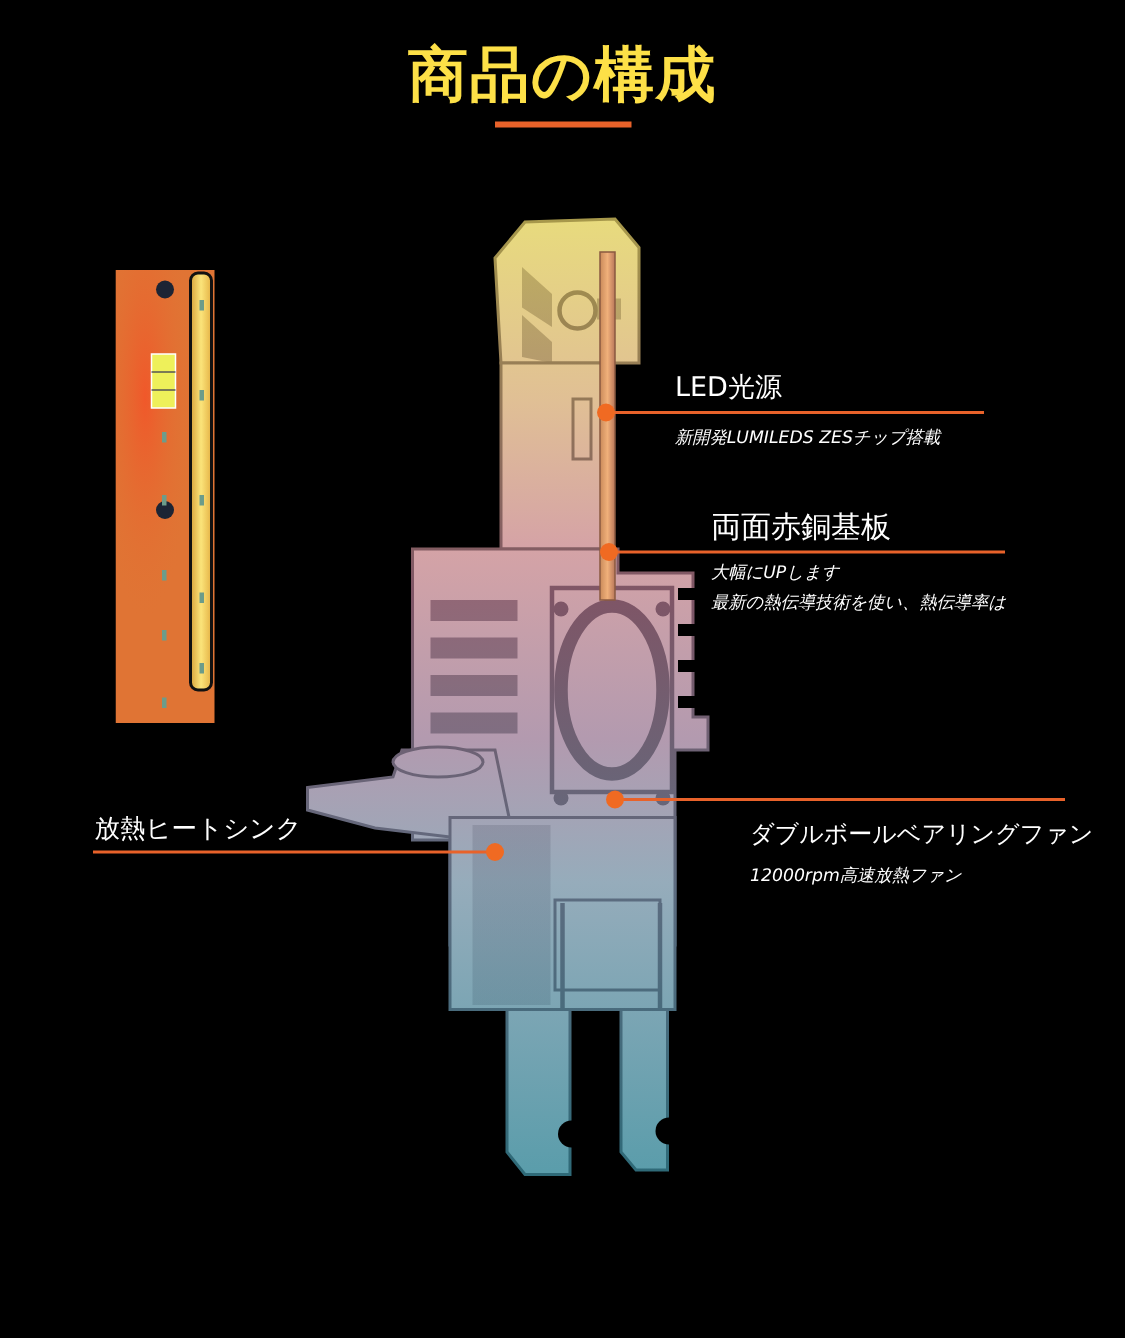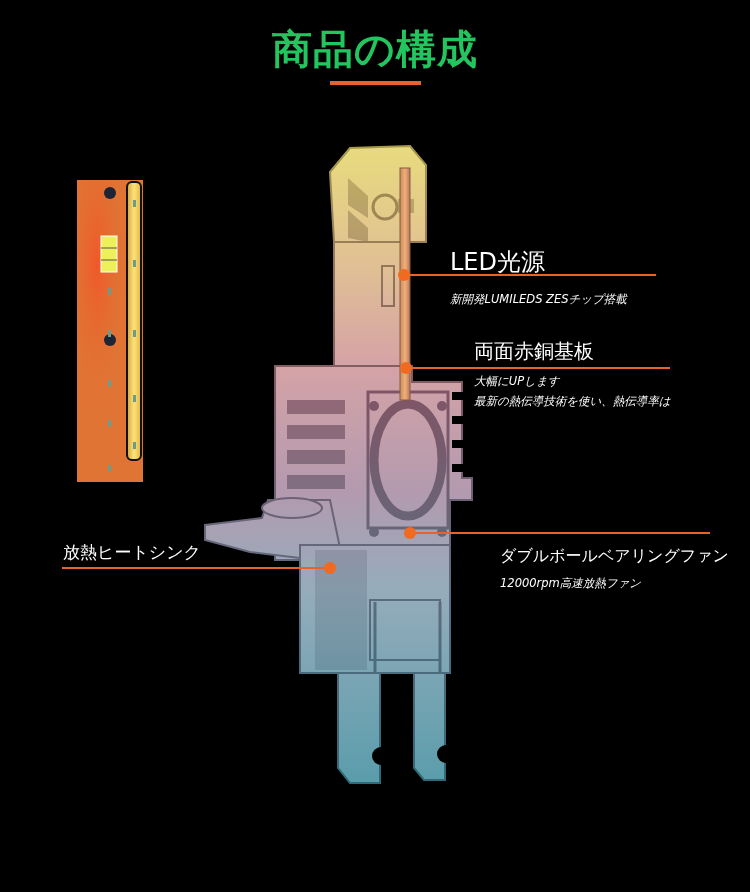--- a/index.html
+++ b/index.html
@@ -1,17 +1,17 @@
 <!DOCTYPE html>
 <html><head>
 <meta charset="utf-8">
 <style>
   html,body{margin:0;padding:0;background:#000;}
   body{width:750px;height:892px;position:relative;overflow:hidden;font-family:"DejaVu Sans","Liberation Sans",sans-serif;color:#fff;}
-  .title{position:absolute;left:0;top:22px;width:750px;text-align:center;font-size:40px;font-weight:bold;letter-spacing:1px;color:#22c55e;}
+  .title{position:absolute;left:0;top:22px;width:750px;text-align:center;font-size:40px;font-weight:bold;letter-spacing:1px;color:#fde047;}
   .title-underline{position:absolute;left:330px;top:81px;width:91px;height:4px;background:#e8622a;}
   .pcb{position:absolute;left:77px;top:180px;width:68px;height:302px;}
   .product{position:absolute;left:0;top:0;width:750px;height:892px;}
   .callout{position:absolute;}
   .callout .head{font-size:18px;color:#fff;white-space:nowrap;}
   .callout .desc{font-size:11.5px;color:#fff;white-space:nowrap;line-height:20px;font-style:italic;}
   .dot{position:absolute;width:12px;height:12px;border-radius:50%;background:#f06a22;}
   .lead{position:absolute;height:2px;background:#e8622a;}
 </style>
 </head>
@@ -134,21 +134,21 @@
 <div class="lead" style="left:406px;top:367px;width:264px;"></div>
 <div class="dot" style="left:400px;top:362px;"></div>
 
 <div class="lead" style="left:410px;top:532px;width:300px;"></div>
 <div class="dot" style="left:404px;top:527px;"></div>
 
 <div class="lead" style="left:62px;top:567px;width:268px;"></div>
 <div class="dot" style="left:324px;top:562px;"></div>
 
 <div class="callout" style="left:450px;top:246px;">
-  <div class="head" style="font-size:24px;">LED光源</div>
+  <div class="head" style="font-size:18px;">LED光源</div>
   <div style="height:11px"></div>
   <div class="desc">新開発LUMILEDS ZESチップ搭載</div>
 </div>
 
 <div class="callout" style="left:474px;top:338px;">
   <div class="head" style="font-size:20px;">両面赤銅基板</div>
   <div style="height:6px"></div>
   <div class="desc">大幅にUPします</div>
   <div class="desc">最新の熱伝導技術を使い、熱伝導率は</div>
 </div>

